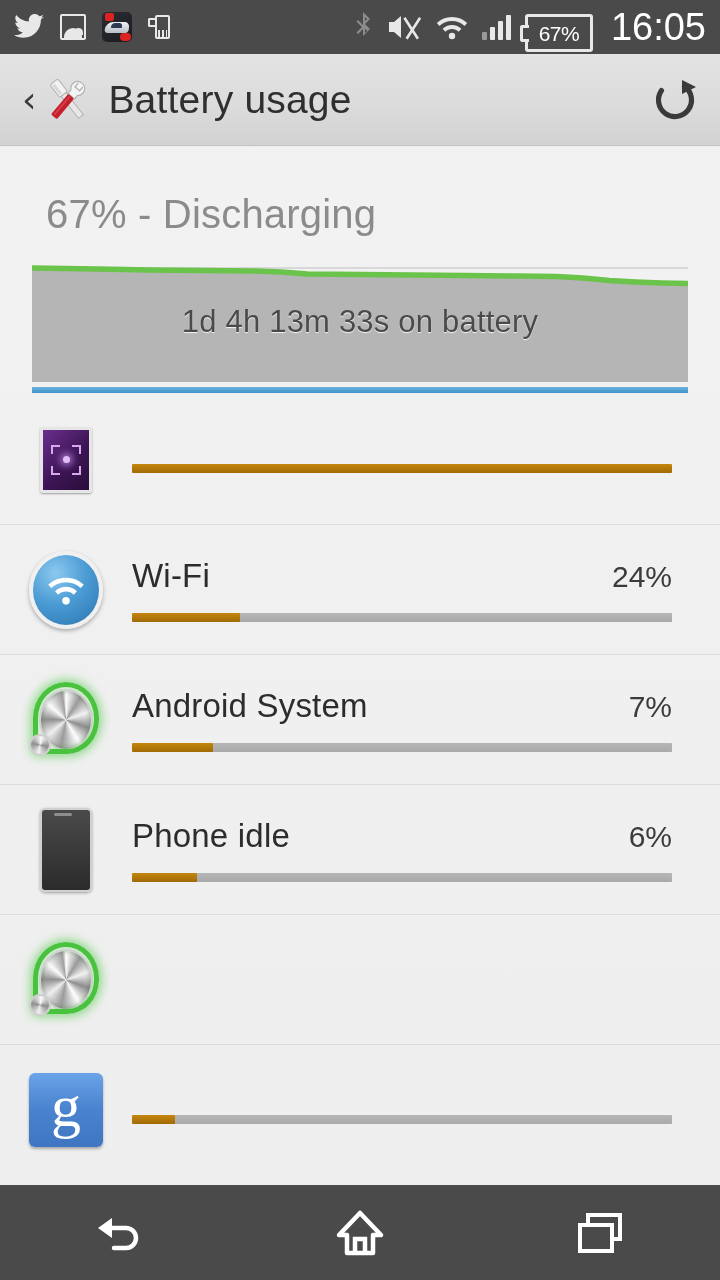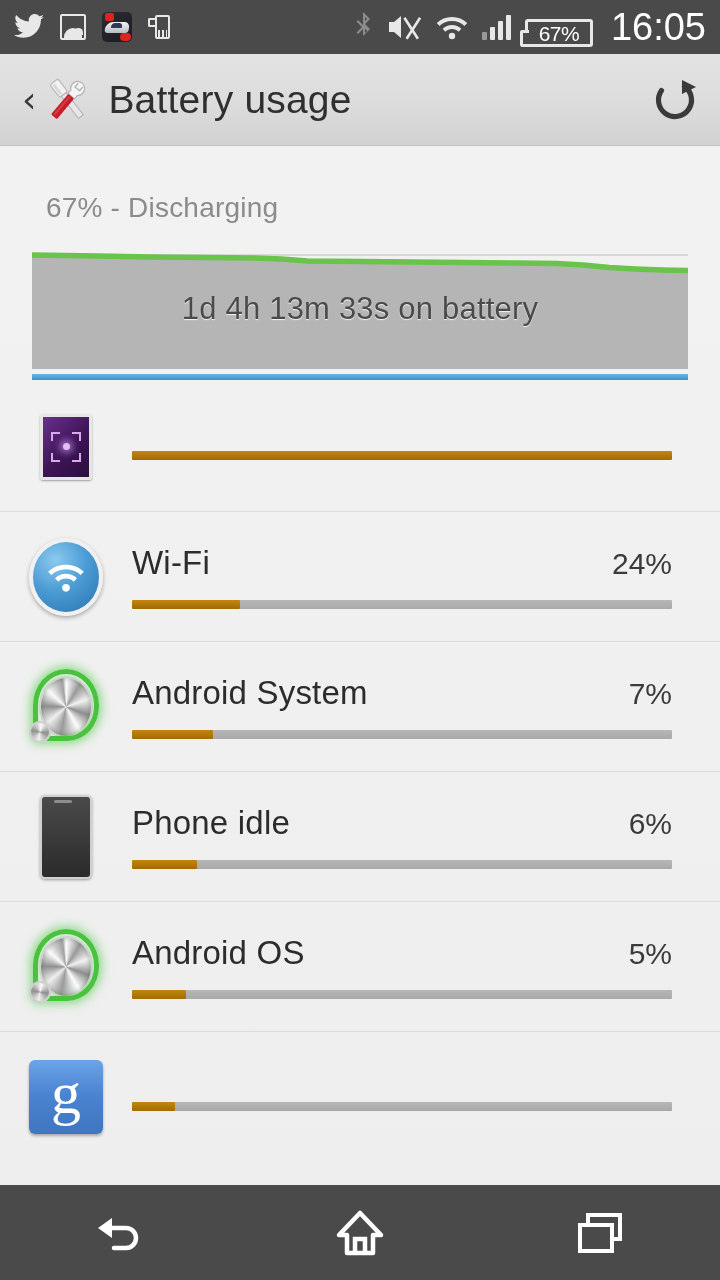--- a/index.html
+++ b/index.html
@@ -75,21 +75,21 @@
   .mute-ic { width:34px; height:30px; }
   .wifi-ic { width:32px; height:26px; }
   .signal-ic { display:flex; align-items:flex-end; gap:3px; height:26px; }
   .signal-ic i { width:5px; background:#e8e8e8; display:block; border-radius:1px; }
   .signal-ic i:nth-child(1){ height:8px; background:#9a9a9a; }
   .signal-ic i:nth-child(2){ height:13px; }
   .signal-ic i:nth-child(3){ height:19px; }
   .signal-ic i:nth-child(4){ height:25px; }
 
   .battery-ic {
-    position:relative; height:28px; min-width:68px;
+    position:relative; height:38px; min-width:68px;
     border:3px solid #e8e8e8; border-radius:3px;
     display:flex; align-items:center; justify-content:center;margin-top:12px;
   }
   .battery-ic:before {
     content:""; position:absolute; left:-8px; top:8px; width:6px; height:11px;
     background:#4a4a4a; border:3px solid #e8e8e8; border-right:none;
     border-radius:3px 0 0 3px;
   }
   .battery-level {
     font-size:21px; color:#ffffff; letter-spacing:-0.5px; padding:0 5px;
@@ -114,21 +114,21 @@
   }
   .refresh-ic { width:46px; height:46px; }
 
   
   .content {
     position:absolute; top:147px; left:0; width:720px; height:1038px;
     background:linear-gradient(180deg,#f2f2f2 0%,#eeeeee 100%);
     overflow:hidden;
   }
   .charge-status {
-    font-size:28px; color:#8b8b8b; padding:45px 0 0 46px; letter-spacing:0.2px;
+    font-size:40px; color:#8b8b8b; padding:45px 0 0 46px; letter-spacing:0.2px;
   }
 
   
   .graph-wrap {
     position:relative; margin:25px 32px 0 32px; height:120px;
   }
   .graph-svg { position:absolute; inset:0; width:100%; height:100%; display:block; }
   .graph-label {
     position:absolute; inset:0; display:flex; align-items:center; justify-content:center;
     font-size:31px; color:#4a4a4a; letter-spacing:0.2px;
@@ -437,29 +437,20 @@
       </div>
 
       <div class="usage-row">
         <div class="row-icon">
           <span class="icn icn-android">
             <span class="glow"></span>
             <span class="disc"></span>
             <span class="mini"></span>
           </span>
         </div>
-        <div class="row-main">
-          <div class="row-top">
-            <span class="row-name">Android OS</span>
-            <span class="row-pct">5%</span>
-          </div>
-          <div class="track">
-            <div class="fill" style="width: 10%;"></div>
-          </div>
-        </div>
       </div>
 
       <div class="usage-row">
         <div class="row-icon">
           <span class="icn icn-google">g</span>
         </div>
         <div class="row-main">
           <div class="track">
             <div class="fill" style="width: 8%;"></div>
           </div>

